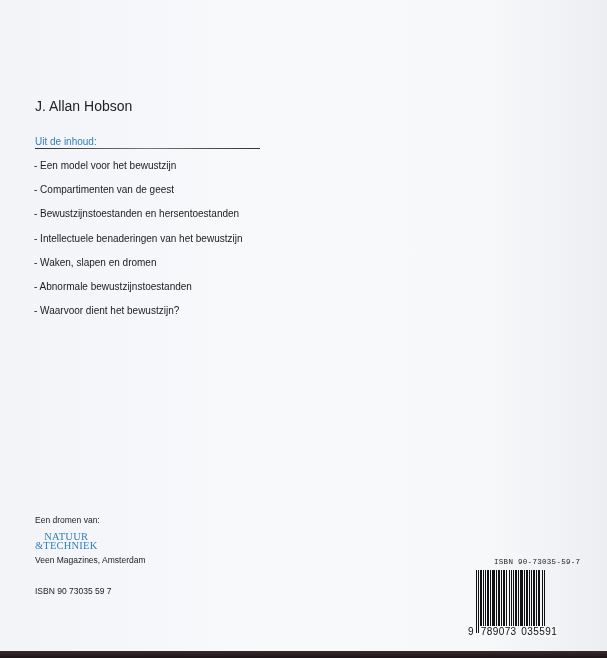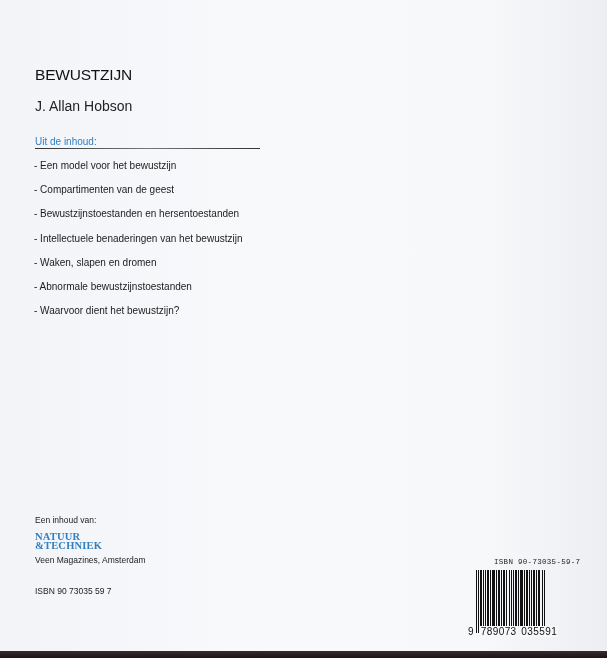--- a/index.html
+++ b/index.html
@@ -80,25 +80,26 @@
       left: 35px;
       top: 515px;
       font-size: 8.5px;
       color: #222;
     }
     .publisher-logo {
       position: absolute;
       left: 35px;
       top: 532px;
       font-family: "Liberation Serif", serif;
-      font-weight: bold;
+      font-weight: normal;
       font-size: 10.5px;
       line-height: 9px;
       color: #2f7fc0;
       letter-spacing: 0.2px;
+      text-align: center;
     }
     .publisher-name {
       position: absolute;
       left: 35px;
       top: 555px;
       font-size: 8.5px;
       color: #222;
     }
     .isbn-text {
       position: absolute;
@@ -149,37 +150,36 @@
       background: #f7f8fa;
       padding: 0 1px;
       letter-spacing: 0.4px;
     }
   </style>
 </head>
 <body>
 
 <div class="page">
 
-  <div class="title">BEWUSTZIJN</div>
   <div class="author">J. Allan Hobson</div>
 
   <div class="contents-heading">Uit de inhoud:</div>
   <div class="contents-rule"></div>
 
   <ul class="toc">
     <li>- Een model voor het bewustzijn</li>
     <li>- Compartimenten van de geest</li>
     <li>- Bewustzijnstoestanden en hersentoestanden</li>
     <li>- Intellectuele benaderingen van het bewustzijn</li>
     <li>- Waken, slapen en dromen</li>
     <li>- Abnormale bewustzijnstoestanden</li>
     <li>- Waarvoor dient het bewustzijn?</li>
   </ul>
 
-  <div class="publisher-label">Een inhoud van:</div>
+  <div class="publisher-label">Een dromen van:</div>
   <div class="publisher-logo">
     <div>NATUUR</div>
     <div>&amp;TECHNIEK</div>
   </div>
   <div class="publisher-name">Veen Magazines, Amsterdam</div>
   <div class="isbn-text">ISBN 90 73035 59 7</div>
 
   <div class="barcode-box">
     <div class="barcode-isbn">ISBN 90-73035-59-7</div>
     <svg class="barcode-bars" viewBox="0 0 70 63" preserveAspectRatio="none">

